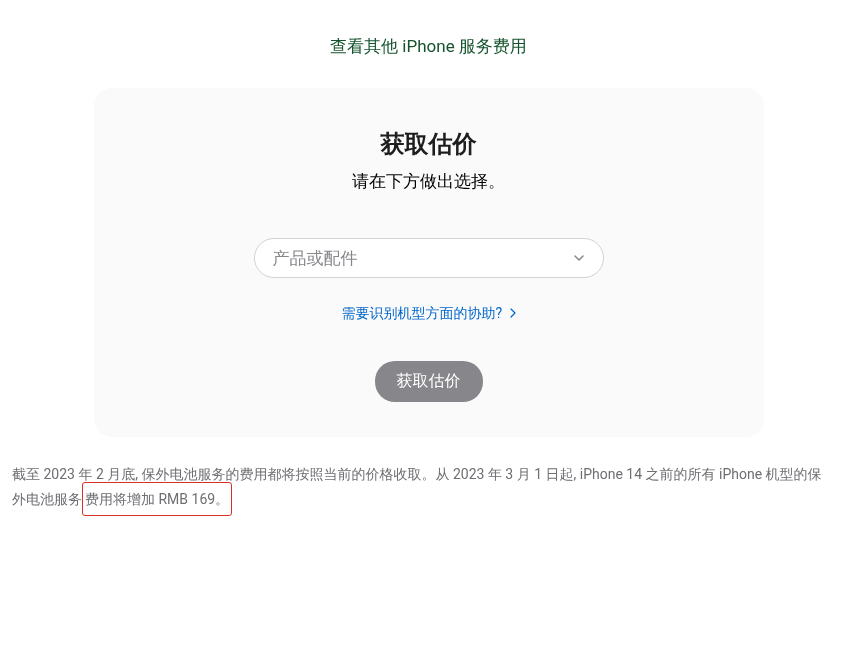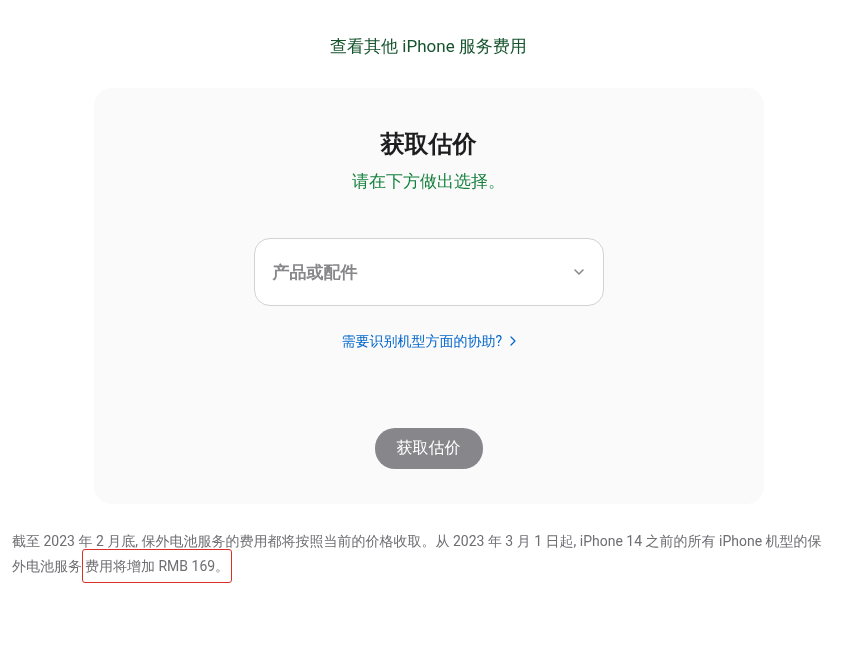--- a/index.html
+++ b/index.html
@@ -33,54 +33,53 @@
     .card-title {
       text-align: center;
       font-size: 24px;
       font-weight: 600;
       color: #1d1d1f;
       margin-bottom: 10px;
     }
     .card-subtitle {
       text-align: center;
       font-size: 17px;
-      color: #15803d;
+      color: #000000;
       margin-bottom: 45px;
     }
     .select-wrapper {
       position: relative;
       width: 350px;
       margin: 0 auto 25px auto;
     }
     .select-box {
       width: 100%;
-      height: 68px;
+      height: 40px;
       background: #ffffff;
       border: 1px solid #d2d2d7;
-      border-radius: 16px;
+      border-radius: 24px;
       padding: 0 18px;
       font-size: 17px;
       color: #86868b;
       display: flex;
       align-items: center;
       justify-content: space-between;
       cursor: pointer;
-      font-weight: bold;
     }
     .select-wrapper.second {
       margin-bottom: 18px;
     }
     .chevron {
       width: 12px;
       height: 12px;
       flex-shrink: 0;
     }
     .help-link {
       text-align: center;
-      margin-bottom: 77px;
+      margin-bottom: 38px;
     }
     .help-link a {
       color: #0066cc;
       text-decoration: none;
       font-size: 14px;
     }
     .help-link .chevron-right {
       display: inline-block;
       margin-left: 4px;
       width: 6px;

